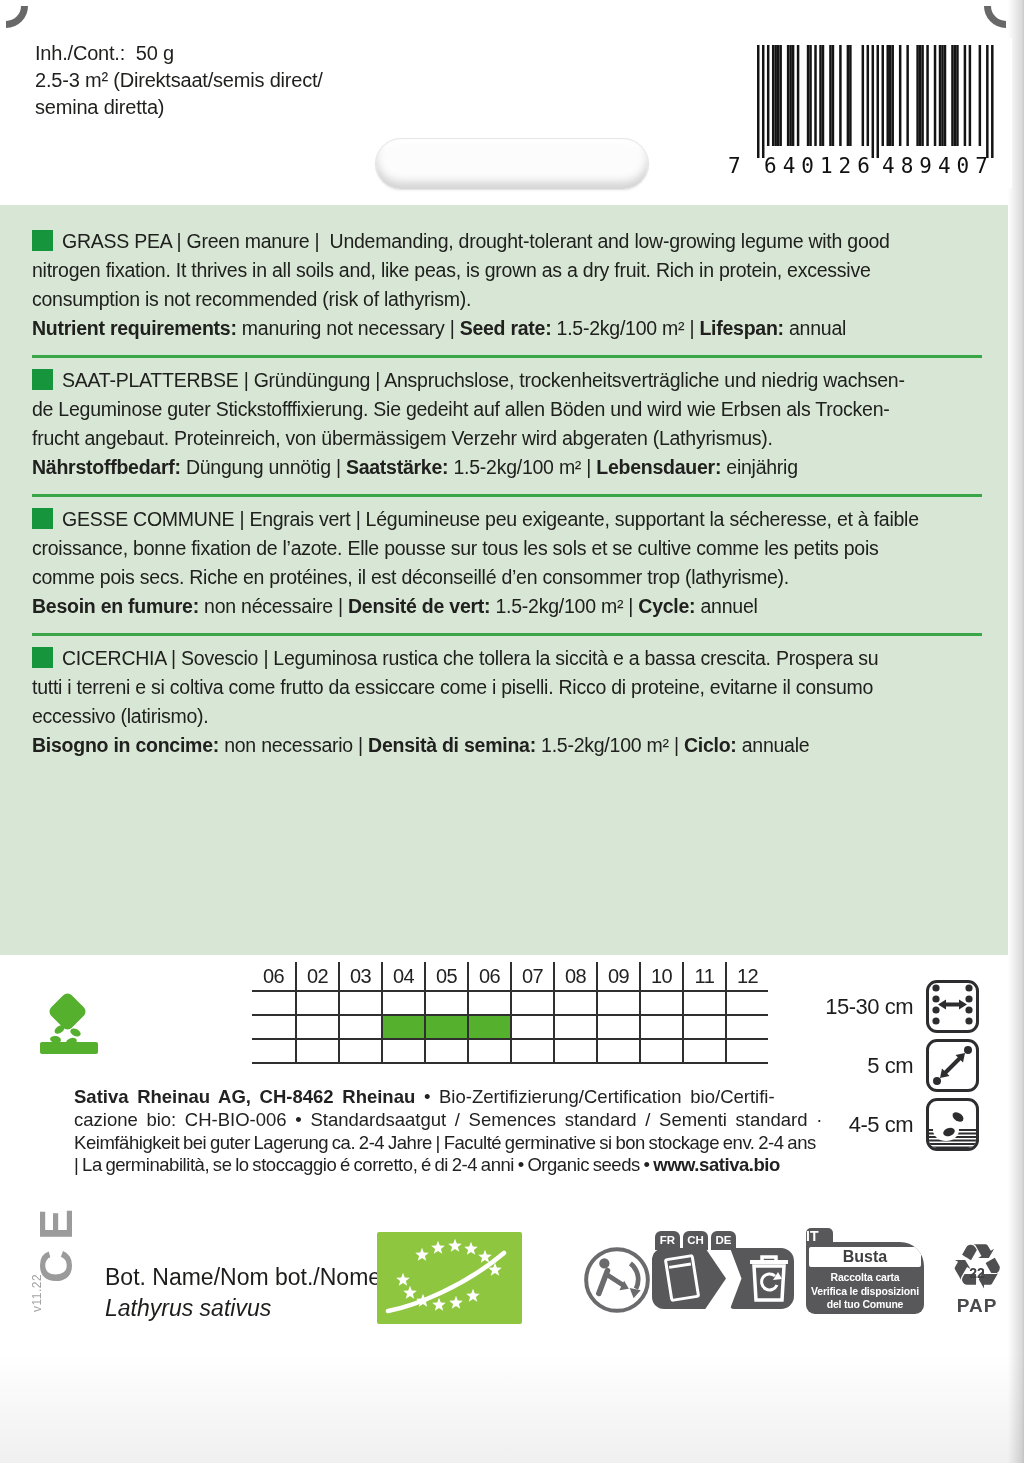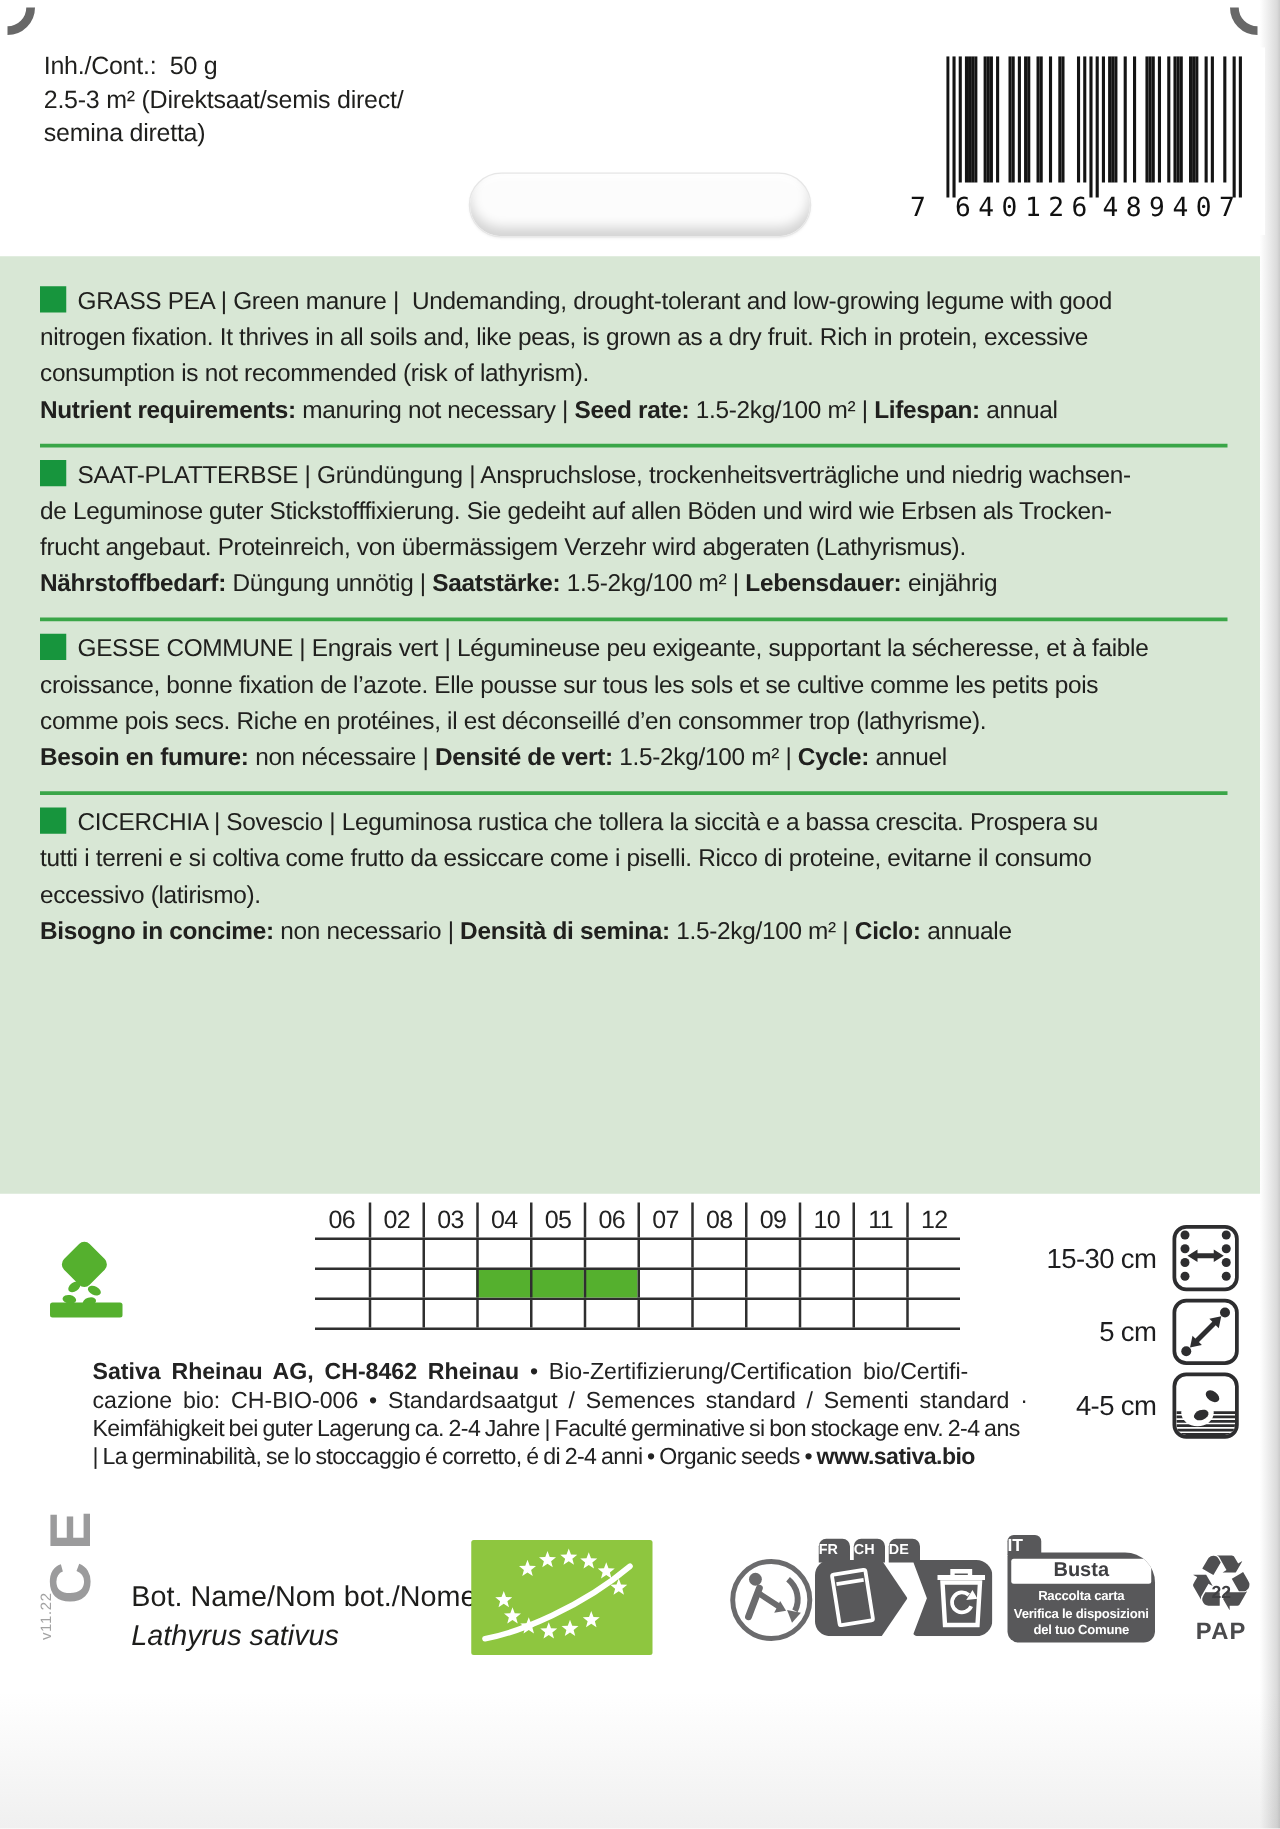--- a/index.html
+++ b/index.html
@@ -42,21 +42,21 @@
   .cal-cell{flex:0 0 43px;box-sizing:border-box;}
   .cal-cell + .cal-cell{border-left:2px solid #2f2f2f;}
   .cal-cell.active{background:var(--bright-green,#55b02e);}
   
   .sow{position:absolute;left:40px;top:996px;width:62px;height:58px;}
   .sow-shape{position:absolute;background:var(--bright-green,#55b02e);}
   .sow-packet{left:13px;top:1px;width:29px;height:29px;border-radius:6px;transform:rotate(45deg);}
   .sow-bar{left:0;bottom:0;width:58px;height:12px;border-radius:2px;}
   .seed{width:11px;height:7px;border-radius:50%;}
   
-  .sp-row{position:absolute;right:33px;display:flex;align-items:center;gap:13px;}
+  .sp-row{position:absolute;right:45px;display:flex;align-items:center;gap:13px;}
   .sp-label{font-size:22px;letter-spacing:-.5px;color:#1d1d1f;white-space:nowrap;}
   .sp-box{width:47px;height:47px;border:3.5px solid #2d2d2f;border-radius:11px;background:#fff;
           overflow:hidden;position:relative;}
   .sp-box svg{position:absolute;left:0;top:0;}
   
   .company{position:absolute;left:30px;top:1086px;width:792px;margin-left:44px;}
   .cline{font-size:18.5px;line-height:22.8px;white-space:pre;color:#222;}
   .cline b{font-weight:bold;}
   .cline.wide{word-spacing:3.5px;}
   .cline.mid{word-spacing:1px;}
@@ -68,21 +68,21 @@
   .version{position:absolute;left:30px;top:1312px;transform:rotate(-90deg);transform-origin:left top;
            font-size:12px;color:#a3a3a3;letter-spacing:.5px;}
   .botname{position:absolute;left:105px;top:1262px;font-size:23px;line-height:31px;color:#1d1d1b;}
   .botname .latin{font-style:italic;}
   .eulogo{position:absolute;left:377px;top:1232px;width:145px;height:92px;background:var(--eu-green,#8ec63f);border-radius:2px;}
   .triman{position:absolute;left:583px;top:1246px;width:68px;height:68px;}
   .gstroke{stroke:var(--icon-gray,#6b6b6d);fill:none;}
   .gfill{fill:var(--icon-gray,#6b6b6d);}
   .frchde{position:absolute;left:652px;top:1231px;width:142px;height:78px;}
   .fc-tab{position:absolute;top:0;width:25px;height:19px;background:var(--badge-gray,#58585a);
-          border-radius:6px 6px 0 0;color:#fff;font-weight:bold;font-size:11.5px;text-align:left;line-height:19px;}
+          border-radius:6px 6px 0 0;color:#fff;font-weight:bold;font-size:11.5px;text-align:center;line-height:19px;}
   .fc-left{position:absolute;left:0;top:17px;width:74px;height:61px;background:var(--badge-gray,#58585a);
            border-radius:12px 0 0 12px;clip-path:polygon(0 0,72% 0,100% 50%,72% 100%,0 100%);}
   .fc-env{position:absolute;left:15px;top:8px;width:24px;height:38px;border:3.5px solid #fff;
           border-radius:3px;transform:rotate(-9deg);}
   .fc-env i{position:absolute;left:1px;right:1px;top:5px;border-top:3px solid #fff;}
   .fc-right{position:absolute;left:78px;top:17px;width:64px;height:61px;background:var(--badge-gray,#58585a);
             border-radius:4px 13px 13px 4px;clip-path:polygon(0 0,100% 0,100% 100%,0 100%,18% 50%);}
   .busta{position:absolute;left:806px;top:1228px;width:118px;height:86px;}
   .busta-tab{position:absolute;left:0;top:0;width:27px;height:16px;background:var(--badge-gray,#58585a);
              border-radius:5px 5px 0 0;color:#fff;font-size:14px;font-weight:bold;line-height:16px;}

